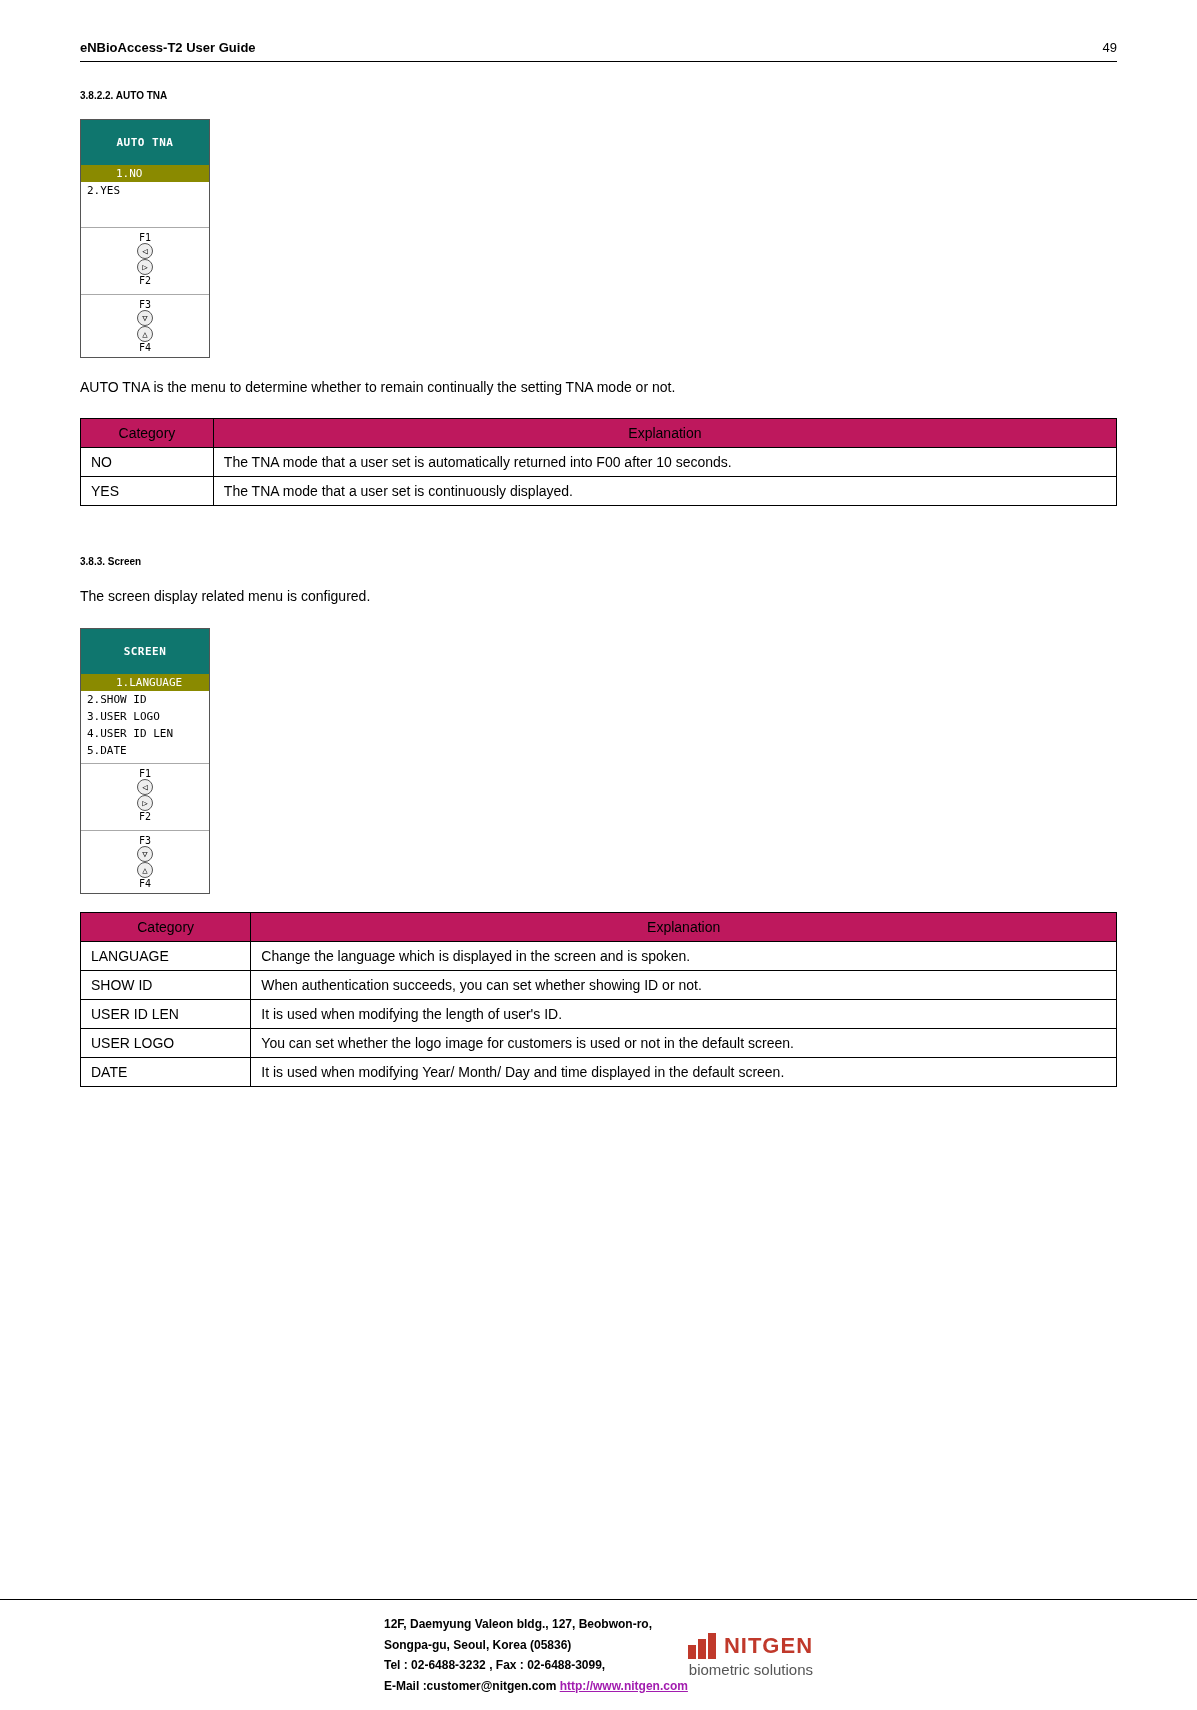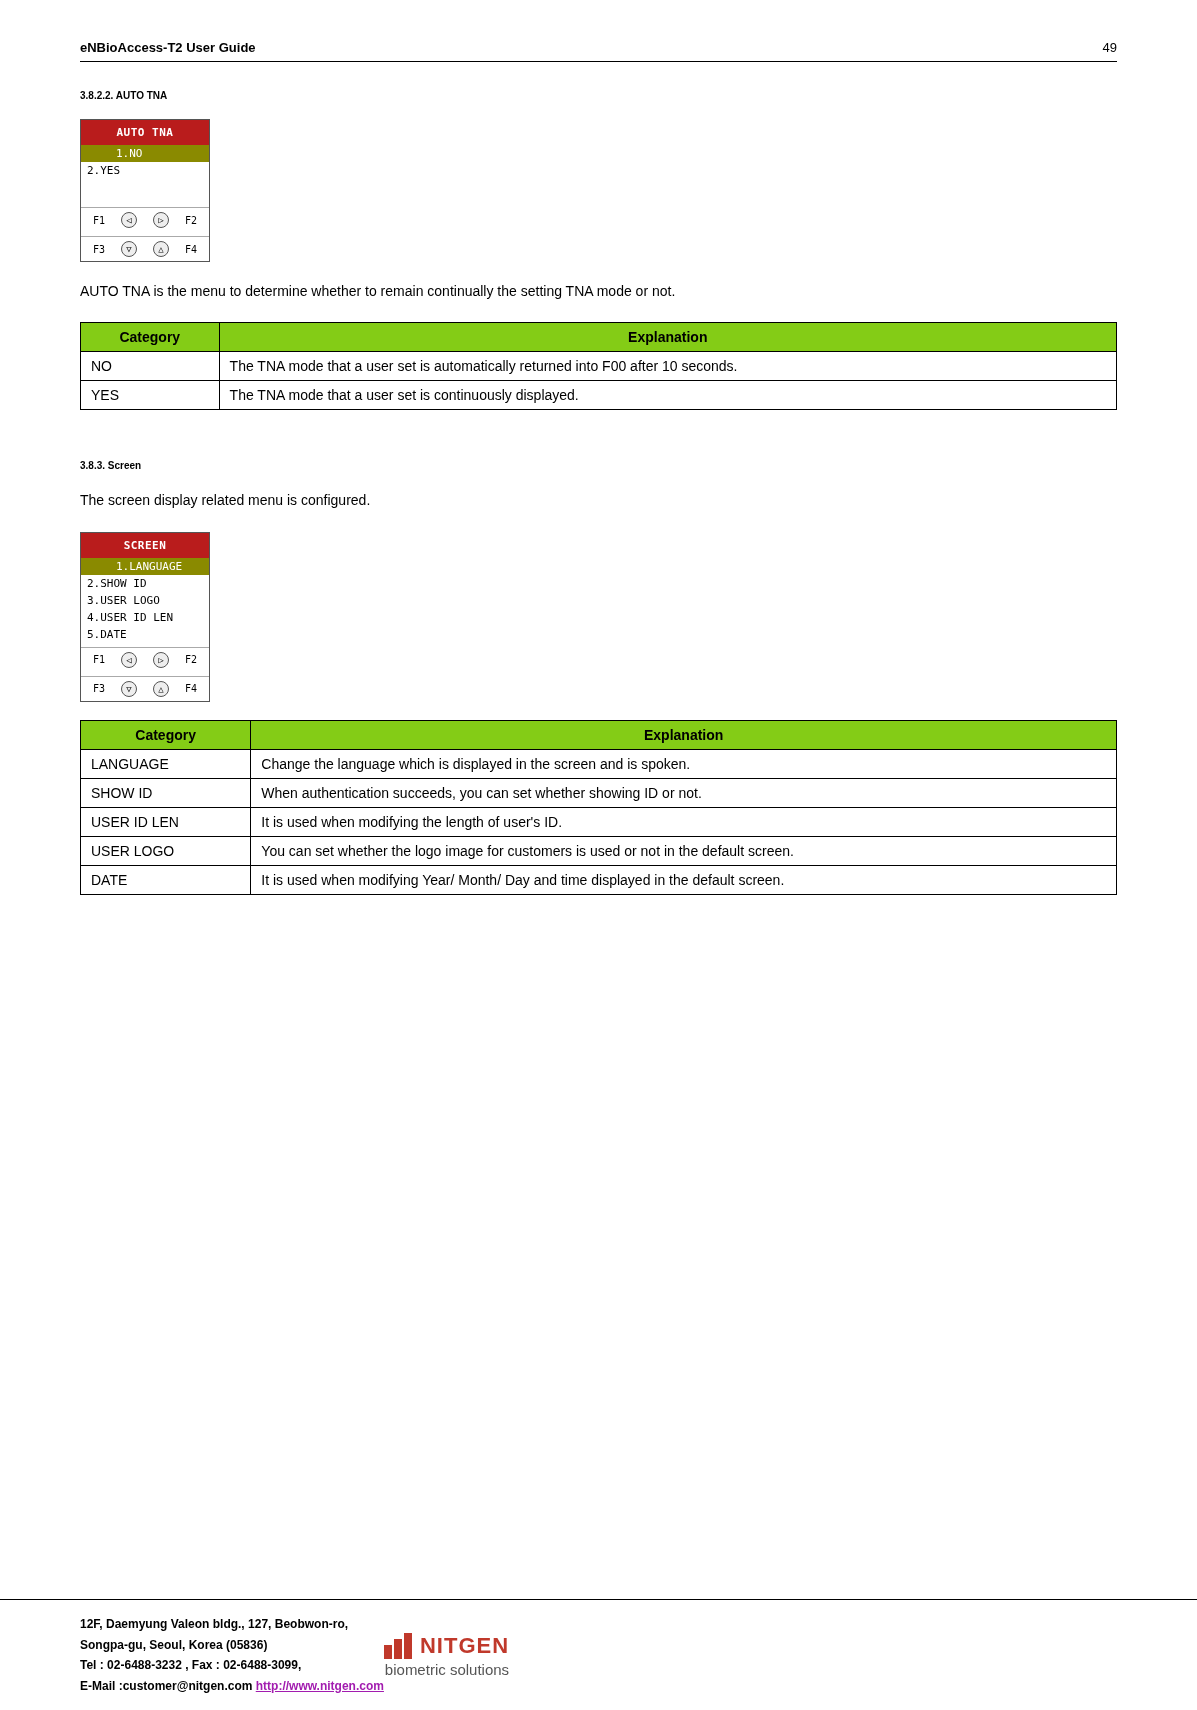--- a/index.html
+++ b/index.html
@@ -49,23 +49,23 @@
     .device-screen {
       width: 130px;
       background: #fff;
       border: 1.5px solid #555;
       margin-bottom: 18px;
       font-size: 11px;
       font-family: monospace;
     }
 
     .device-screen .title-bar {
-      background: #b91c1c;
+      background: #0f766e;
       color: #fff;
-      padding: 6px 6px;
+      padding: 16px 6px;
       font-size: 11px;
       font-weight: bold;
       text-align: center;
       letter-spacing: 0.5px;
     }
 
     .device-screen .menu-item {
       padding: 2px 6px;
       color: #000;
       font-size: 11px;
@@ -78,20 +78,21 @@
       padding-left: 35px;
     }
 
     .device-screen .button-row {
       display: flex;
       justify-content: space-around;
       align-items: center;
       padding: 4px 4px;
       border-top: 1px solid #aaa;
       margin-top: 4px;
+      flex-direction: column;
     }
 
     .btn-label {
       font-size: 10px;
       font-family: monospace;
     }
 
     .btn-circle {
       width: 16px;
       height: 16px;
@@ -114,22 +115,22 @@
       width: 100%;
       border-collapse: collapse;
       margin-bottom: 30px;
       font-size: 14px;
     }
 
     table th {
       border: 1px solid #000;
       padding: 6px 10px;
       text-align: center;
-      font-weight: bold;
-      background: #84cc16;
+      font-weight: normal;
+      background: #be185d;
     }
 
     table td {
       border: 1px solid #000;
       padding: 6px 10px;
       vertical-align: top;
     }
 
     table td:first-child {
       white-space: nowrap;
@@ -141,21 +142,21 @@
     }
 
     .footer-bar {
       position: absolute;
       bottom: 0;
       left: 0;
       right: 0;
       border-top: 1.5px solid #000;
       padding: 14px 80px 14px 80px;
       display: flex;
-      justify-content: flex-start;
+      justify-content: center;
       align-items: center;
     }
 
     .footer-text {
       font-size: 12px;
       line-height: 1.7;
       font-weight: bold;
     }
 
     .footer-text a {

